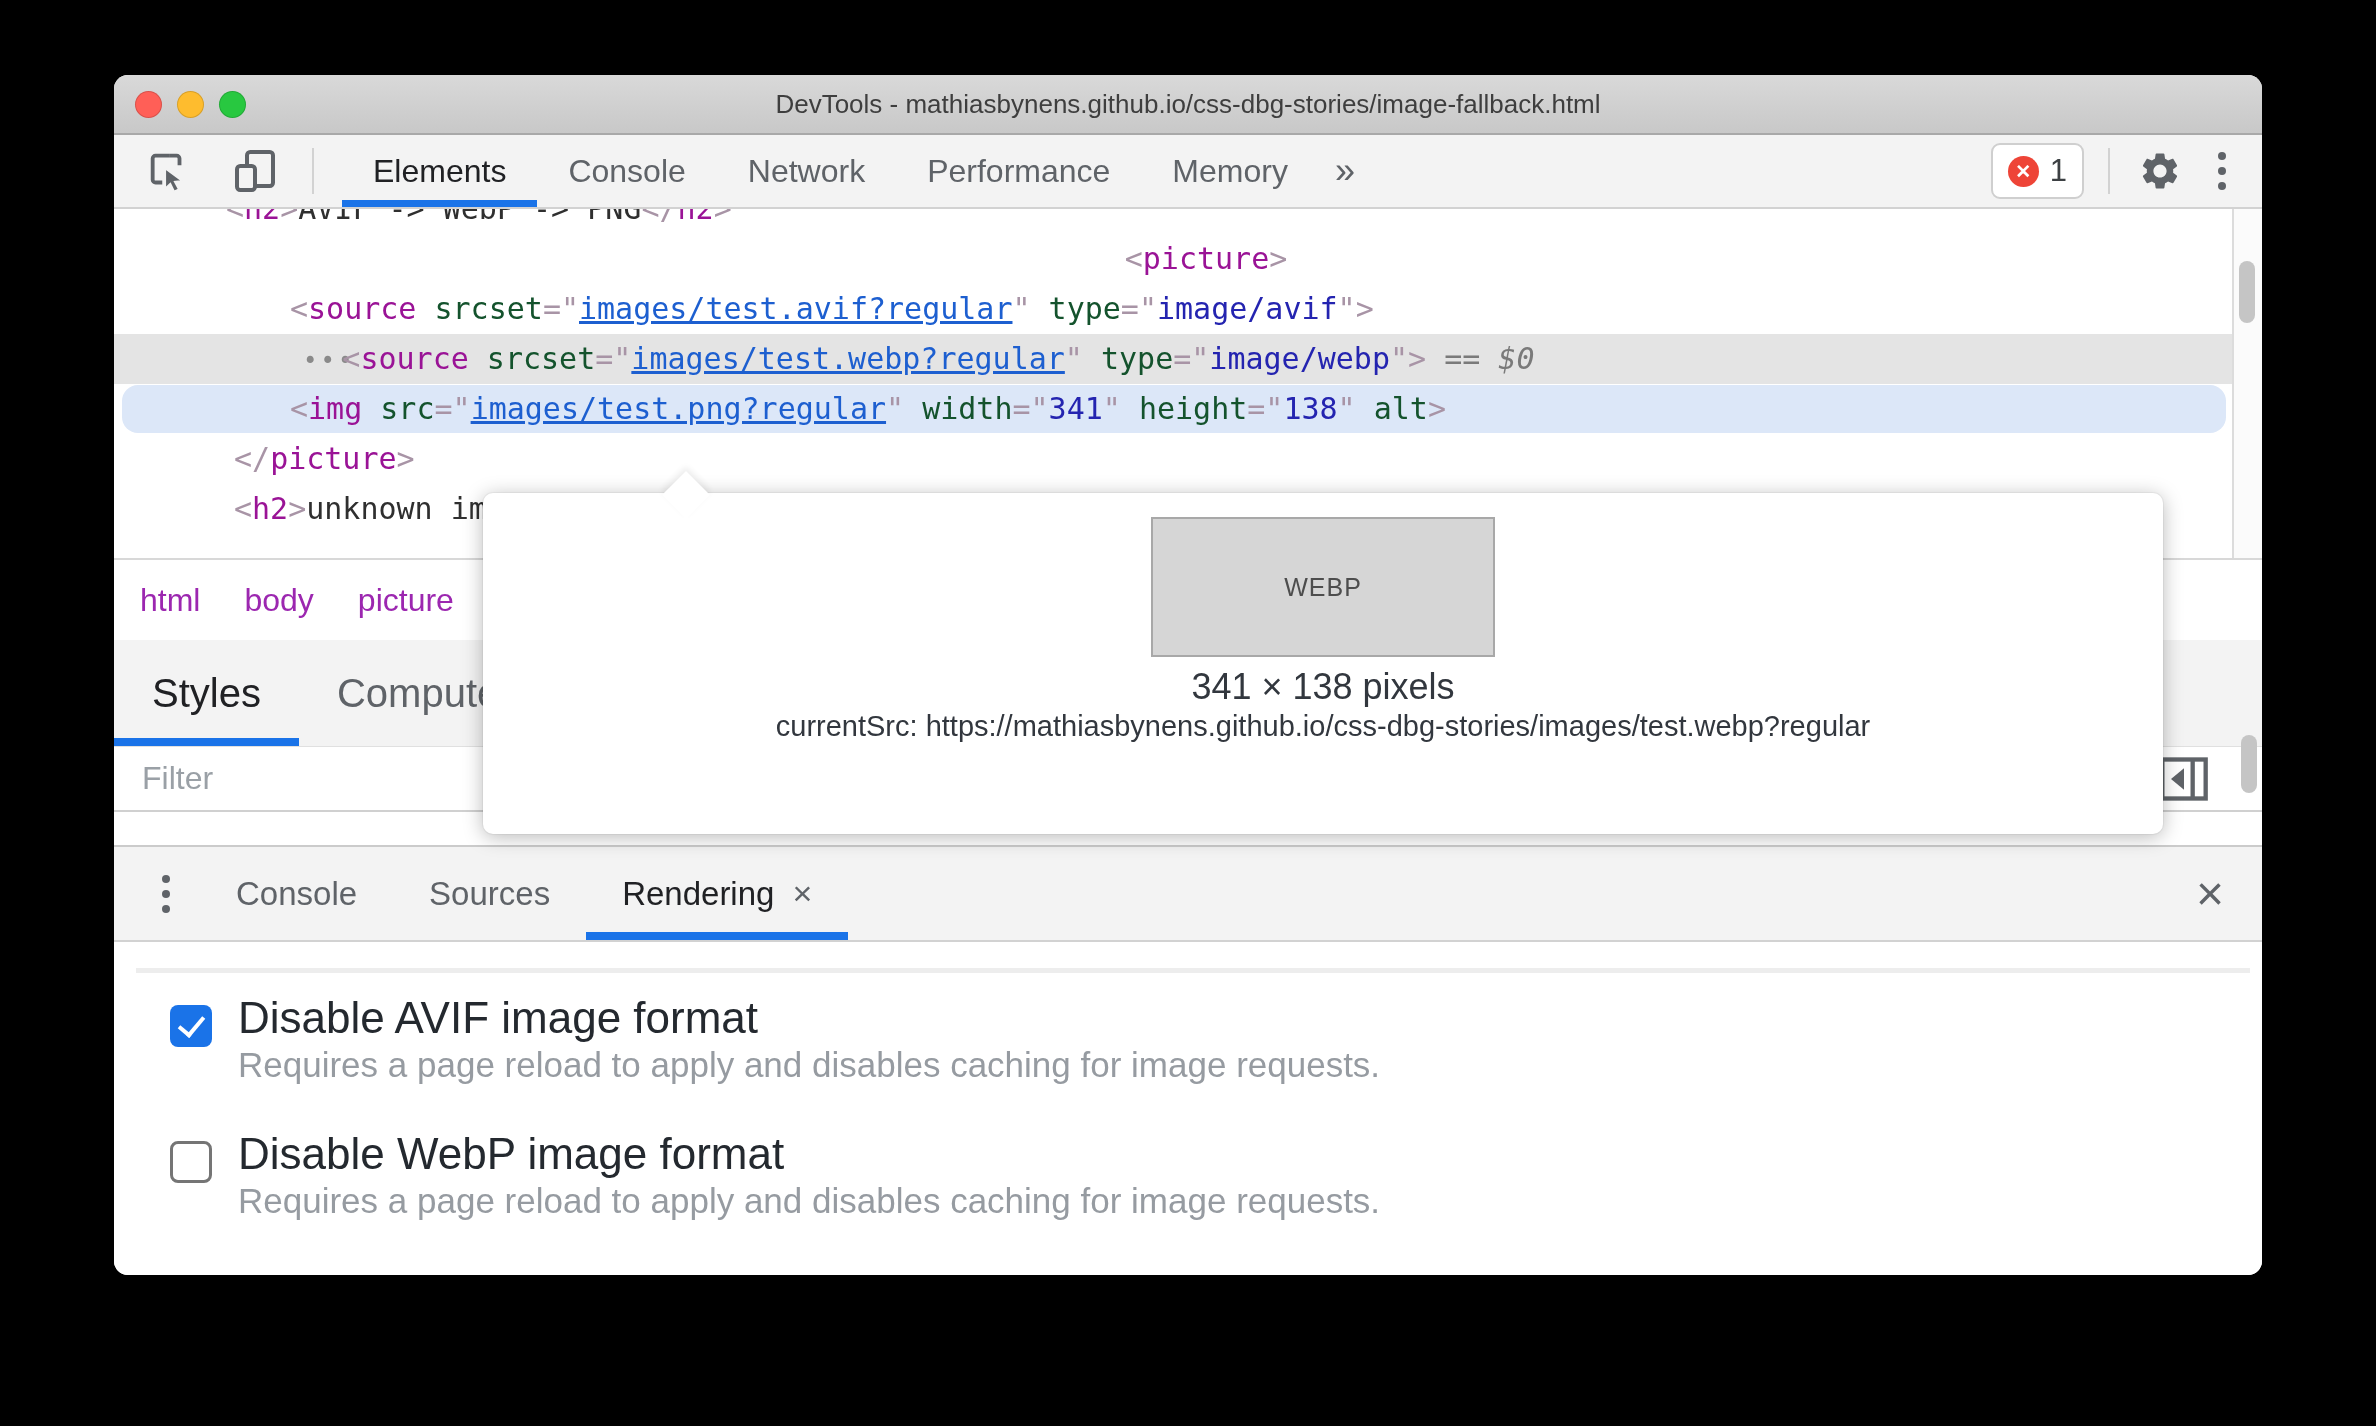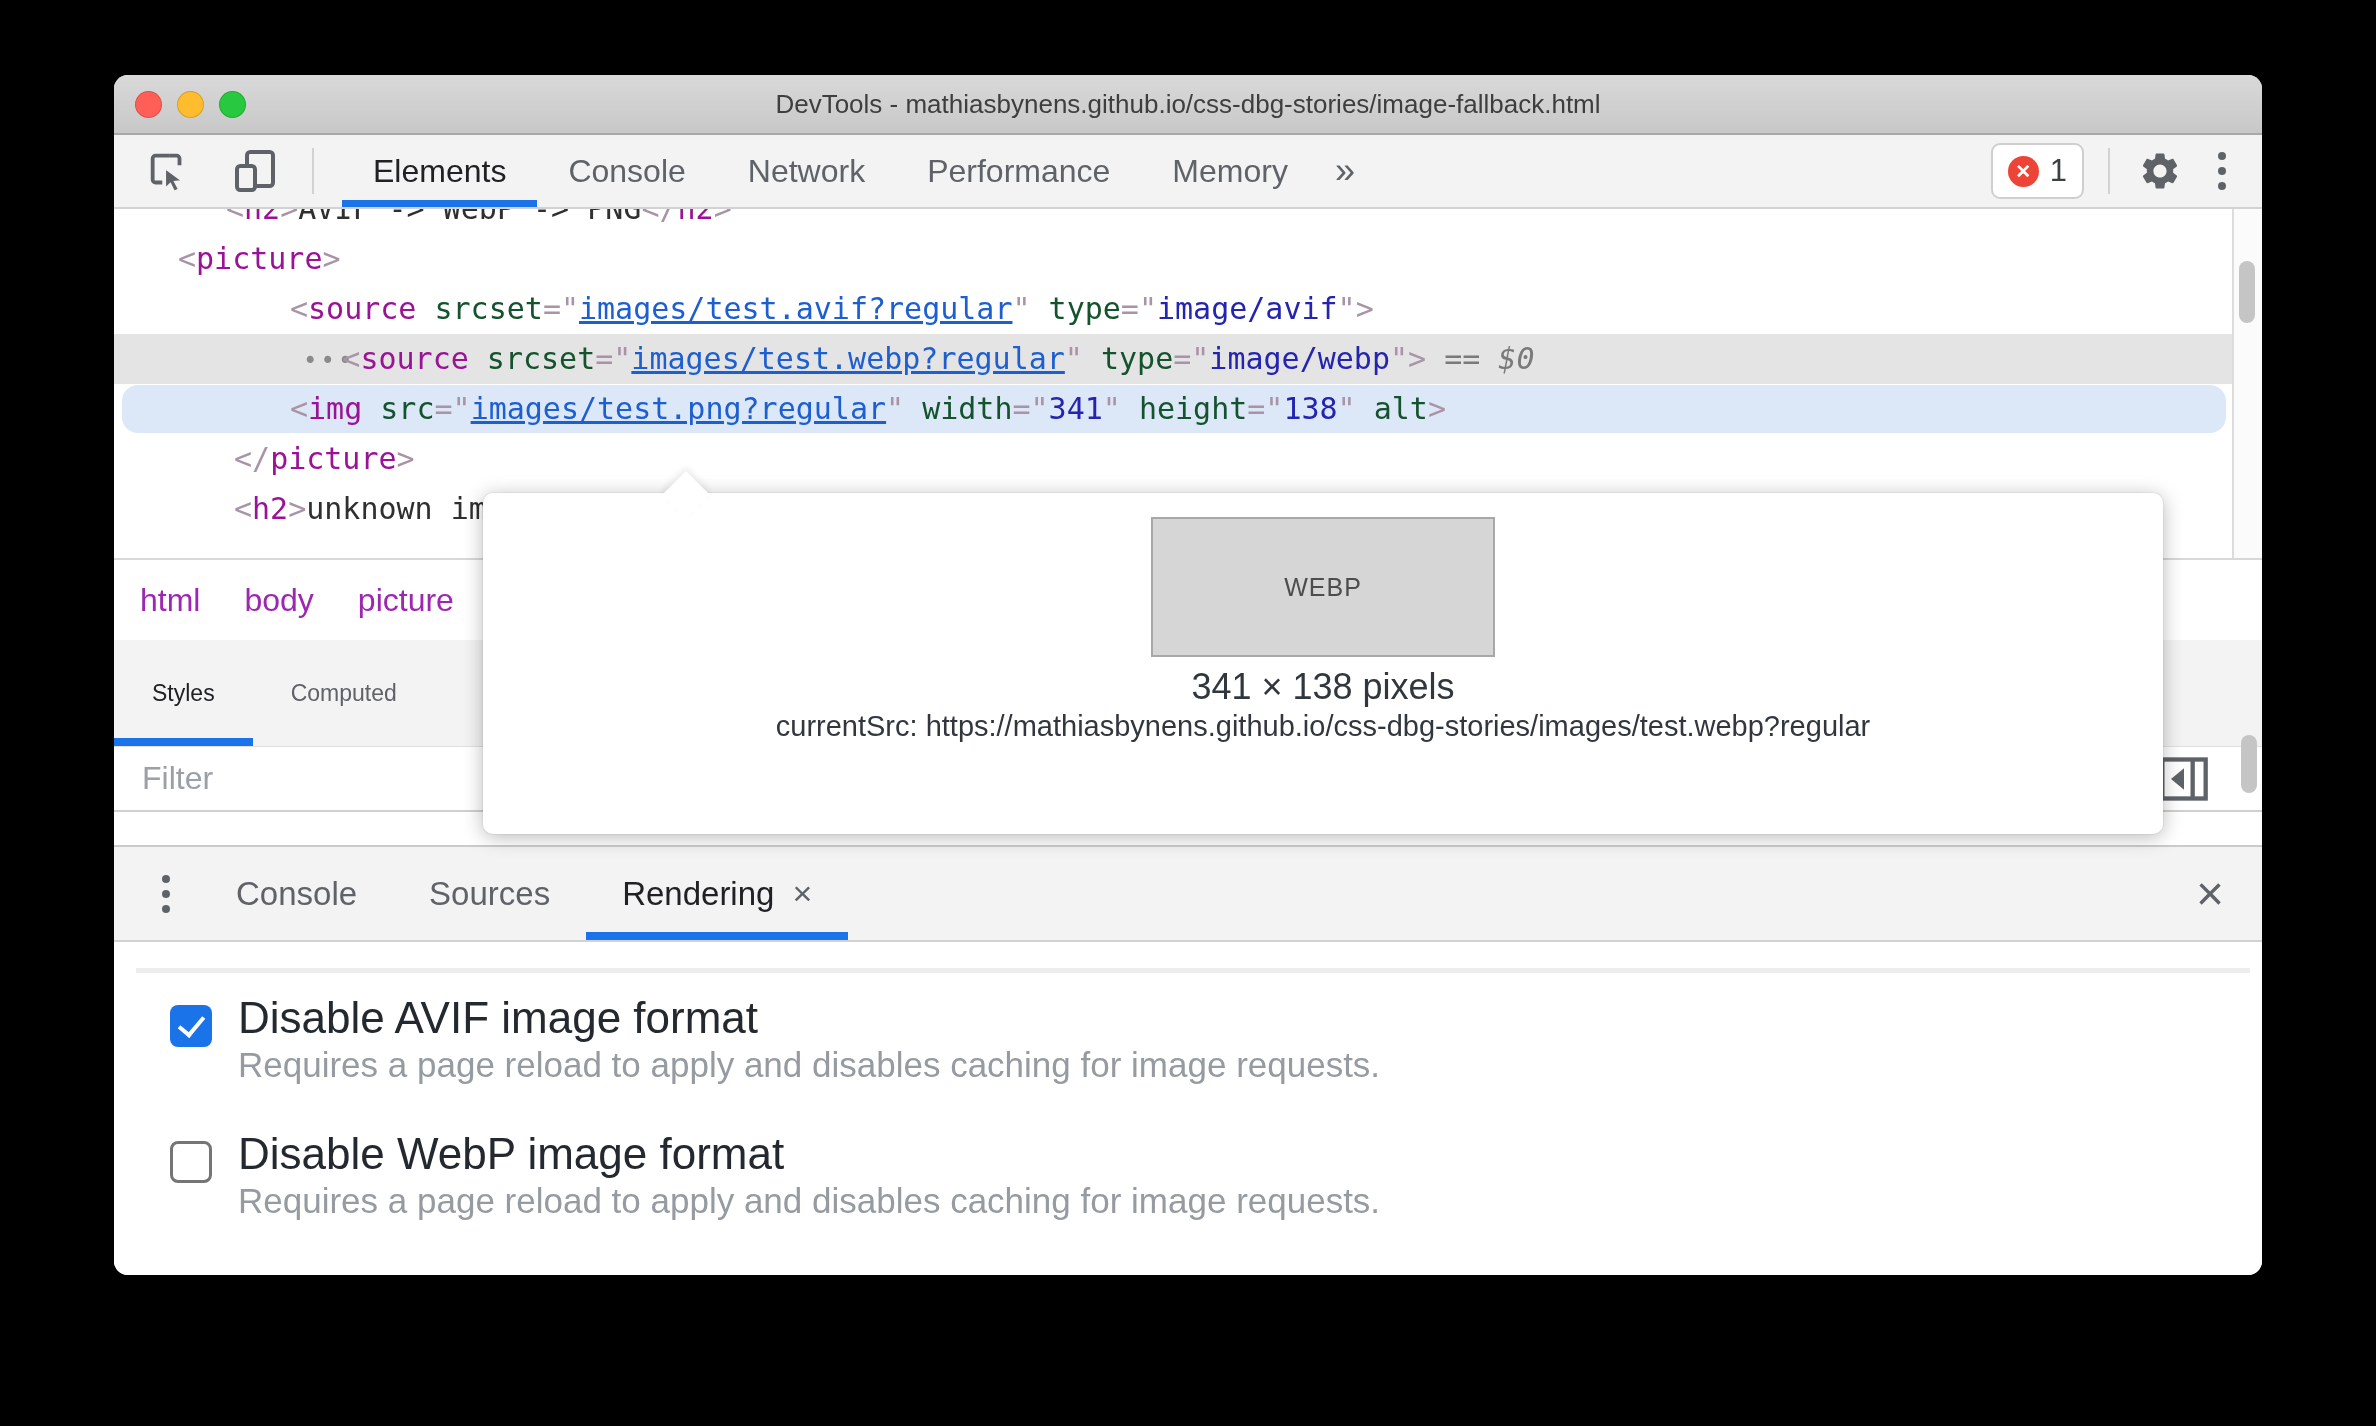--- a/index.html
+++ b/index.html
@@ -61,21 +61,21 @@
 
   
   .crumbbar{position:absolute;top:483px;left:0;right:0;height:82px;background:#fff;
             border-top:2px solid #d8d8d8;display:flex;align-items:center;gap:44px;
             padding-left:26px;font-size:32px;color:#9c27b0;box-sizing:border-box;}
   .crumb{flex:none;}
 
   
   .styles-header{position:absolute;top:565px;left:0;right:0;height:107px;background:#f3f3f3;
                  border-bottom:1px solid #e0e0e0;display:flex;box-sizing:border-box;}
-  .stab{padding:0 38px;font-size:23px;color:#5f6368;display:flex;align-items:center;position:relative;}
+  .stab{padding:0 38px;font-size:40px;color:#5f6368;display:flex;align-items:center;position:relative;}
   .stab.active{color:#202124;}
   .stab.active::after{content:"";position:absolute;left:0;right:0;bottom:0;height:8px;background:#1a73e8;}
 
   
   .filter-row{position:absolute;top:672px;left:0;right:0;height:65px;background:#fff;
               border-bottom:2px solid #d0d0d0;display:flex;align-items:center;box-sizing:border-box;}
   .filter-ph{padding-left:28px;font-size:32px;color:#9aa0a6;}
   .filter-right{margin-left:auto;display:flex;align-items:center;gap:46px;margin-right:50px;
                 font-size:31px;color:#4a4a4a;font-weight:bold;}
   .sbtn{position:relative;}
@@ -176,21 +176,21 @@
         <span class="kebab">
             <i></i>
             <i></i>
             <i></i>
           </span>
       </div>
     </div>
 
     <div class="code-pane">
         <div class="cl clip" style="padding-left: 112px;"><span class="tk-p">&lt;</span><span class="tk-tag">h2</span><span class="tk-p">&gt;</span><span class="tk-txt">AVIF -&gt; WebP -&gt; PNG</span><span class="tk-p">&lt;/</span><span class="tk-tag">h2</span><span class="tk-p">&gt;</span></div>
-        <div class="cl" style="padding-left: 64px;"><span class="tk-p">&lt;</span><span class="tk-tag">picture</span><span class="tk-p">&gt;</span></div>
+        <div class="cl" style="padding-left: 64px; text-align: center;"><span class="tk-p">&lt;</span><span class="tk-tag">picture</span><span class="tk-p">&gt;</span></div>
         <div class="cl" style="padding-left: 176px;"><span class="tk-p">&lt;</span><span class="tk-tag">source</span><span class="tk-txt"> </span><span class="tk-attr">srcset</span><span class="tk-p">="</span><span class="tk-link">images/test.avif?regular</span><span class="tk-p">"</span><span class="tk-txt"> </span><span class="tk-attr">type</span><span class="tk-p">="</span><span class="tk-str">image/avif</span><span class="tk-p">"</span><span class="tk-p">&gt;</span></div>
         <div class="cl hover" style="padding-left: 176px;"><span class="gutter-dots">•••</span><span class="tk-p">&lt;</span><span class="tk-tag">source</span><span class="tk-txt"> </span><span class="tk-attr">srcset</span><span class="tk-p">="</span><span class="tk-link">images/test.webp?regular</span><span class="tk-p">"</span><span class="tk-txt"> </span><span class="tk-attr">type</span><span class="tk-p">="</span><span class="tk-str">image/webp</span><span class="tk-p">"</span><span class="tk-p">&gt;</span><span class="tk-anno"> == $0</span></div>
         <div class="cl selected" style="padding-left: 176px;"><span class="tk-p">&lt;</span><span class="tk-tag">img</span><span class="tk-txt"> </span><span class="tk-attr">src</span><span class="tk-p">="</span><span class="tk-link">images/test.png?regular</span><span class="tk-p">"</span><span class="tk-txt"> </span><span class="tk-attr">width</span><span class="tk-p">="</span><span class="tk-str">341</span><span class="tk-p">"</span><span class="tk-txt"> </span><span class="tk-attr">height</span><span class="tk-p">="</span><span class="tk-str">138</span><span class="tk-p">"</span><span class="tk-txt"> </span><span class="tk-attr">alt</span><span class="tk-p">&gt;</span></div>
         <div class="cl" style="padding-left: 120px;"><span class="tk-p">&lt;/</span><span class="tk-tag">picture</span><span class="tk-p">&gt;</span></div>
         <div class="cl" style="padding-left: 120px;"><span class="tk-p">&lt;</span><span class="tk-tag">h2</span><span class="tk-p">&gt;</span><span class="tk-txt">unknown image format</span><span class="tk-p">&lt;/</span><span class="tk-tag">h2</span><span class="tk-p">&gt;</span></div>
       </div>
     <div class="scroll-col">
       <div class="scroll-thumb"></div>
     </div>
 

